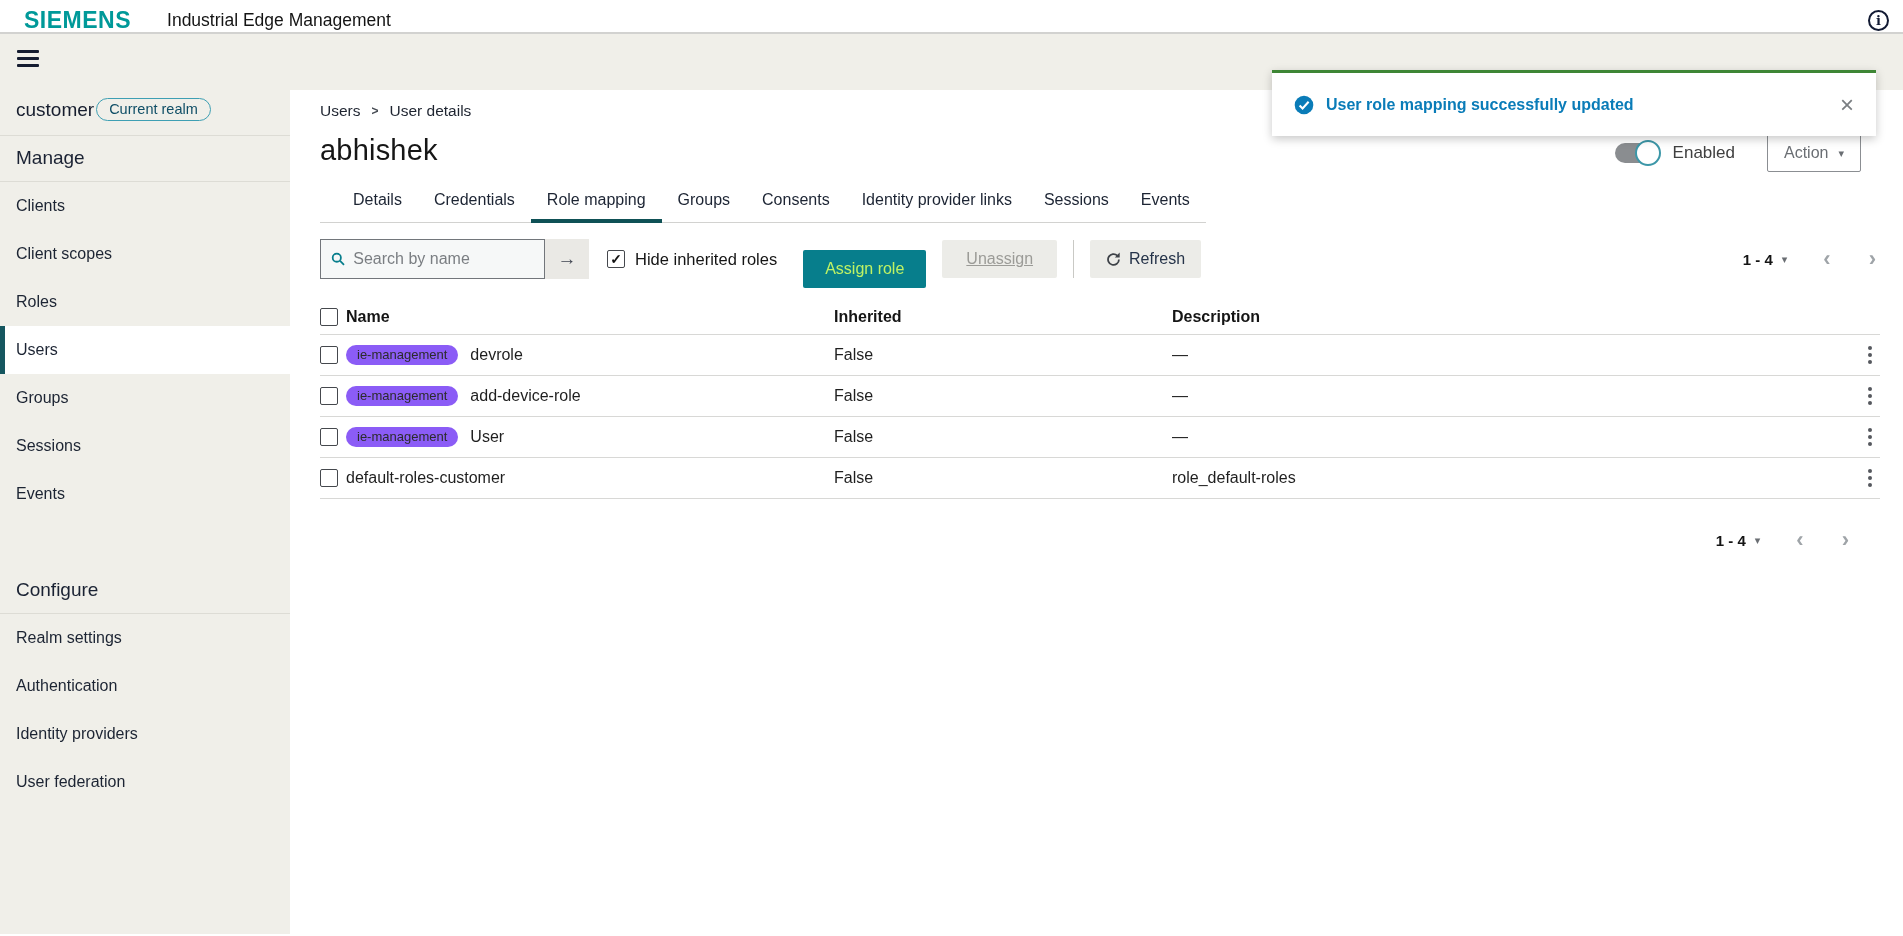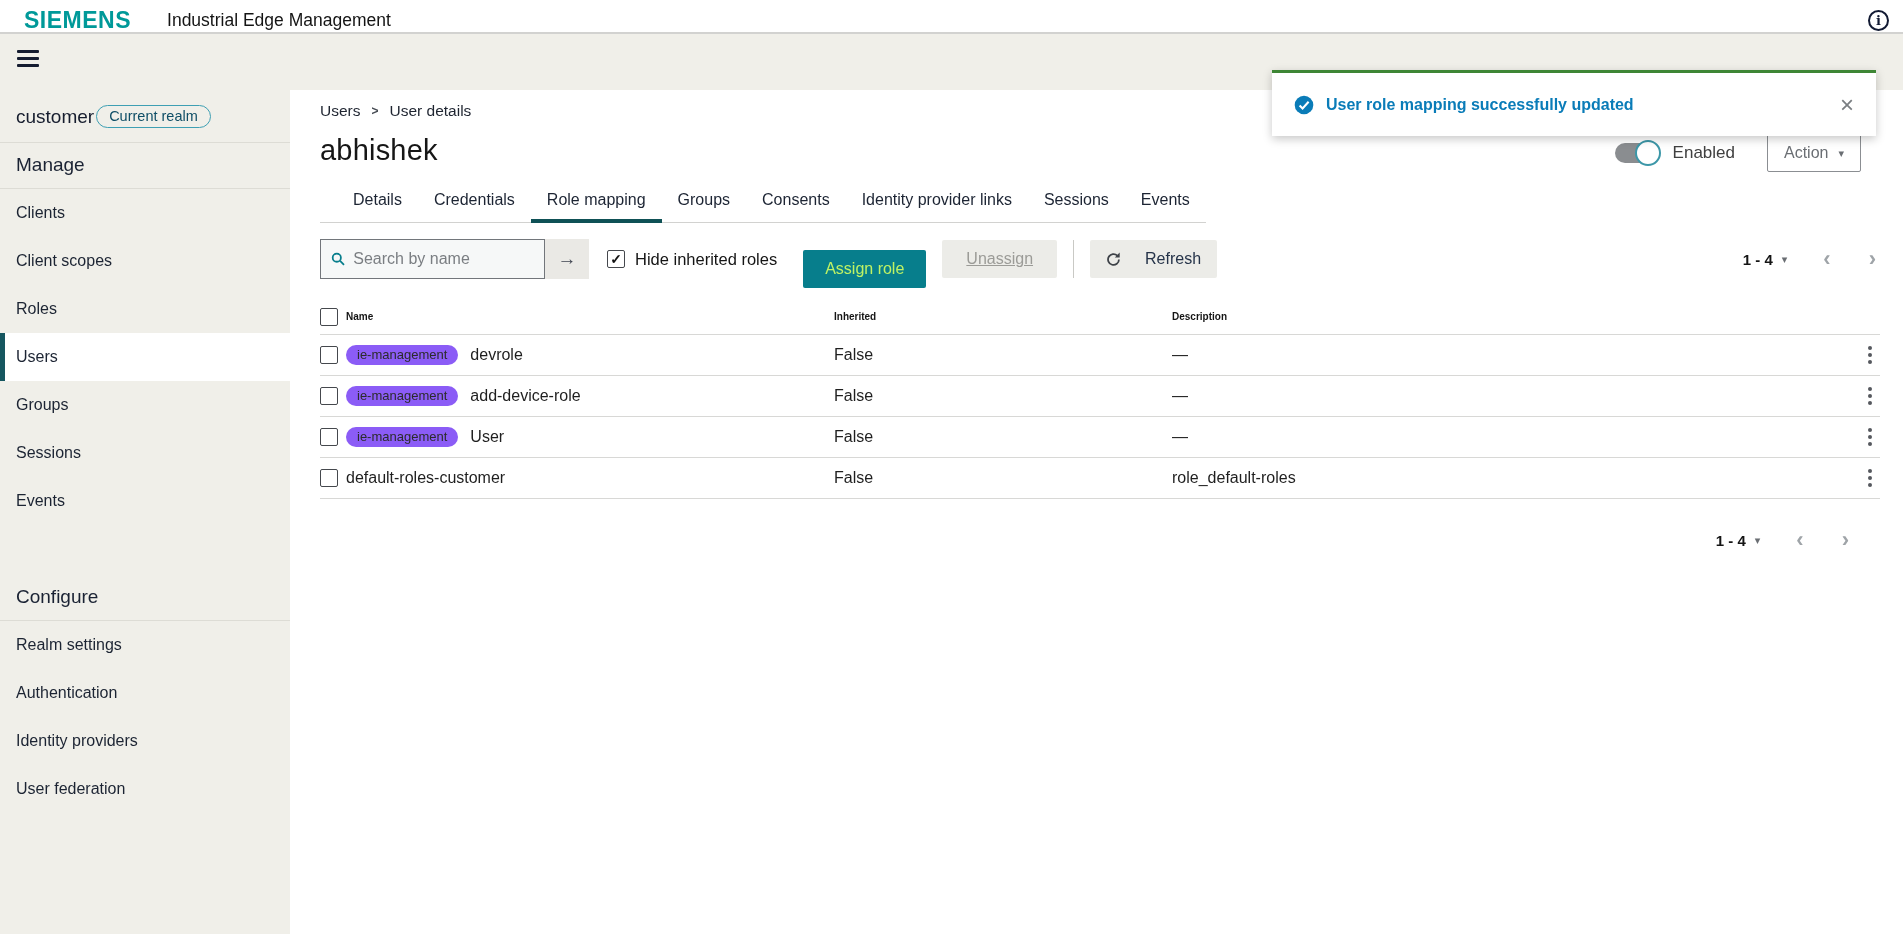--- a/index.html
+++ b/index.html
@@ -15,21 +15,21 @@
   .info-icon { width:21px; height:21px; border:2px solid #121a33; border-radius:50%;
     display:flex; align-items:center; justify-content:center; font-size:13px;
     font-weight:700; color:#121a33; cursor:pointer; font-family:"DejaVu Serif",serif; }
 
   
   .app-body { position:relative; height:900px; background:#f0efe9; }
   .hamburger { position:absolute; top:16px; left:17px; width:22px; cursor:pointer; }
   .hamburger i { display:block; height:3px; background:#151c30; margin-bottom:4px; border-radius:1px; }
 
   
-  .sidebar { position:absolute; left:0; top:55px; bottom:0; width:290px; background:#f0efe9; }
+  .sidebar { position:absolute; left:0; top:48px; bottom:0; width:290px; background:#f0efe9; }
   .realm-row { padding:16px 16px 14px 16px; display:flex; align-items:center; }
   .realm-name { font-size:19px; color:#161d2e; }
   .realm-badge { margin-left:2px; border:1.5px solid #3e9fb3; border-radius:13px;
     padding:2px 12px 3px; font-size:14.5px; color:#0f4e66; white-space:nowrap; }
   .side-divider { border-top:1px solid #dddcd5; }
   .section-label { font-size:19px; color:#1a2233; padding:11px 16px 12px; }
   .nav-item { height:48px; display:flex; align-items:center; padding-left:16px;
     font-size:16px; color:#1c2433; cursor:pointer; }
   .nav-item.active { background:#fff; border-left:5px solid #15565f; padding-left:11px; }
   .side-gap { height:50px; }
@@ -69,39 +69,39 @@
     font-size:19px; color:#3f4450; display:flex; align-items:center; justify-content:center; }
   .cb { width:18px; height:18px; border:1.5px solid #45484d; border-radius:2px; background:#fff;
     display:inline-flex; align-items:center; justify-content:center; font-size:14px;
     color:#111; cursor:pointer; flex:none; }
   .cb.checked::after { content:"✓"; font-weight:700; }
   .cb-label { font-size:16.5px; color:#151515; margin-left:10px; }
   .btn { height:38px; border:none; border-radius:2px; font-size:16px; cursor:pointer;
     display:flex; align-items:center; font-family:"Liberation Sans",sans-serif; }
   .btn-primary { background:#077e8c; color:#bef264; padding:0 22px; margin-left:26px;margin-top:20px; }
   .btn-disabled { background:#ecece8; color:#9b9b97; padding:0 24px; margin-left:16px; cursor:default;text-decoration:underline; }
-  .btn-plain { background:#ecece8; color:#253349; padding:0 16px; gap:24px; margin-left:16px; }
+  .btn-plain { background:#ecece8; color:#253349; padding:0 16px; gap:8px; margin-left:16px; }
   .v-divider { width:1px; height:38px; background:#c9c9c5; margin-left:16px; }
   .toolbar .spacer { flex:1; }
 
   
   .pagination { display:flex; align-items:center; }
   .pag-range { font-size:15px; font-weight:700; color:#151515; }
   .pag-caret { margin-left:9px; cursor:pointer; }
   .pag-chev { font-size:22px; color:#9fa4a8; cursor:pointer; line-height:1;
     font-weight:700; padding:0 4px; }
   .pag-chev.first { margin-left:32px; }
   .pag-chev + .pag-chev { margin-left:30px; }
   .bottom-pagination { margin-top:30px; display:flex; justify-content:flex-end; padding-right:27px; }
 
   
   .role-table { margin-top:20px; }
   .trow { display:grid; grid-template-columns:26px 488px 338px 1fr 48px;
     align-items:center; border-bottom:1px solid #d8d8d6; }
-  .trow.thead { height:36px; font-weight:700; font-size:10px; color:#151515; }
+  .trow.thead { height:36px; font-weight:700; font-size:16px; color:#151515; }
   .trow.tbody { height:41px; font-size:16px; color:#1f1f1f; }
   .name-cell { display:flex; align-items:center; }
   .chip { background:#8b5cf6; border-radius:11px; padding:2px 11px 3px; font-size:13px;
     color:#2b2b2b; font-weight:500; margin-right:12px; white-space:nowrap; }
   .kebab { display:flex; flex-direction:column; align-items:center; gap:3px;
     cursor:pointer; justify-self:end; padding:4px 8px; }
   .kebab i { width:4px; height:4px; border-radius:50%; background:#55585e; }
 
   
   .toast { position:absolute; top:36px; right:27px; width:604px; height:66px; background:#fff;

